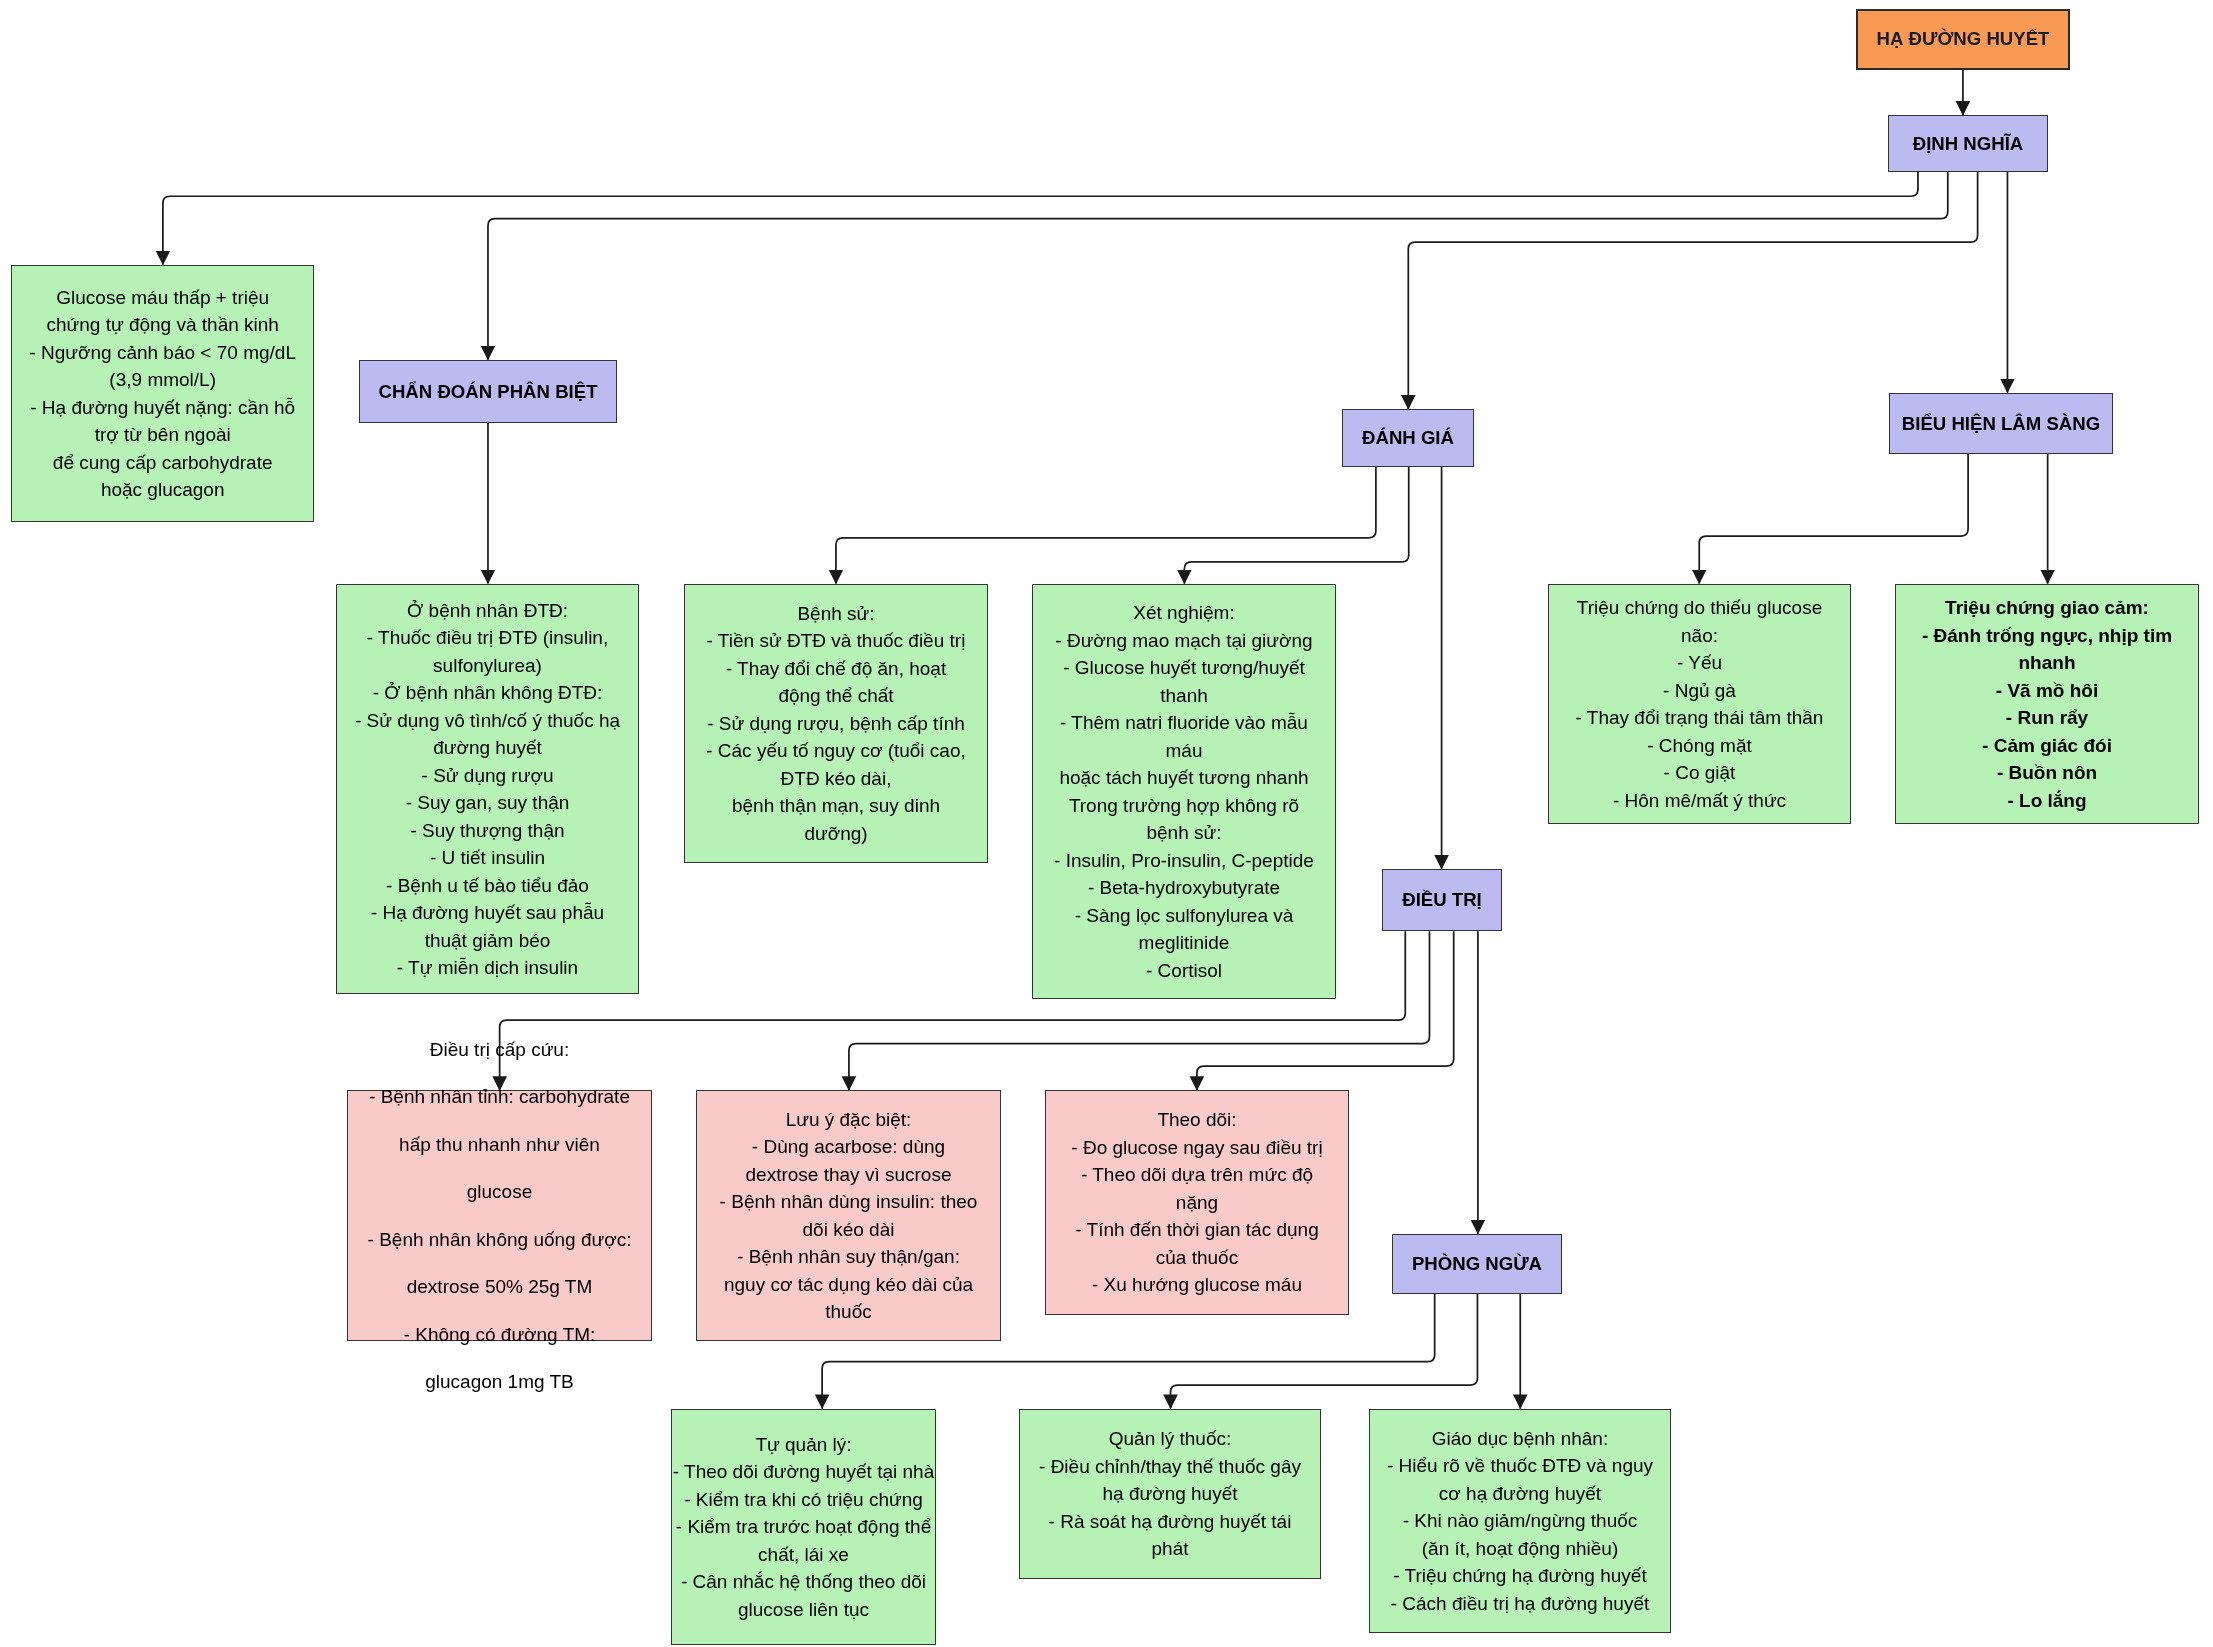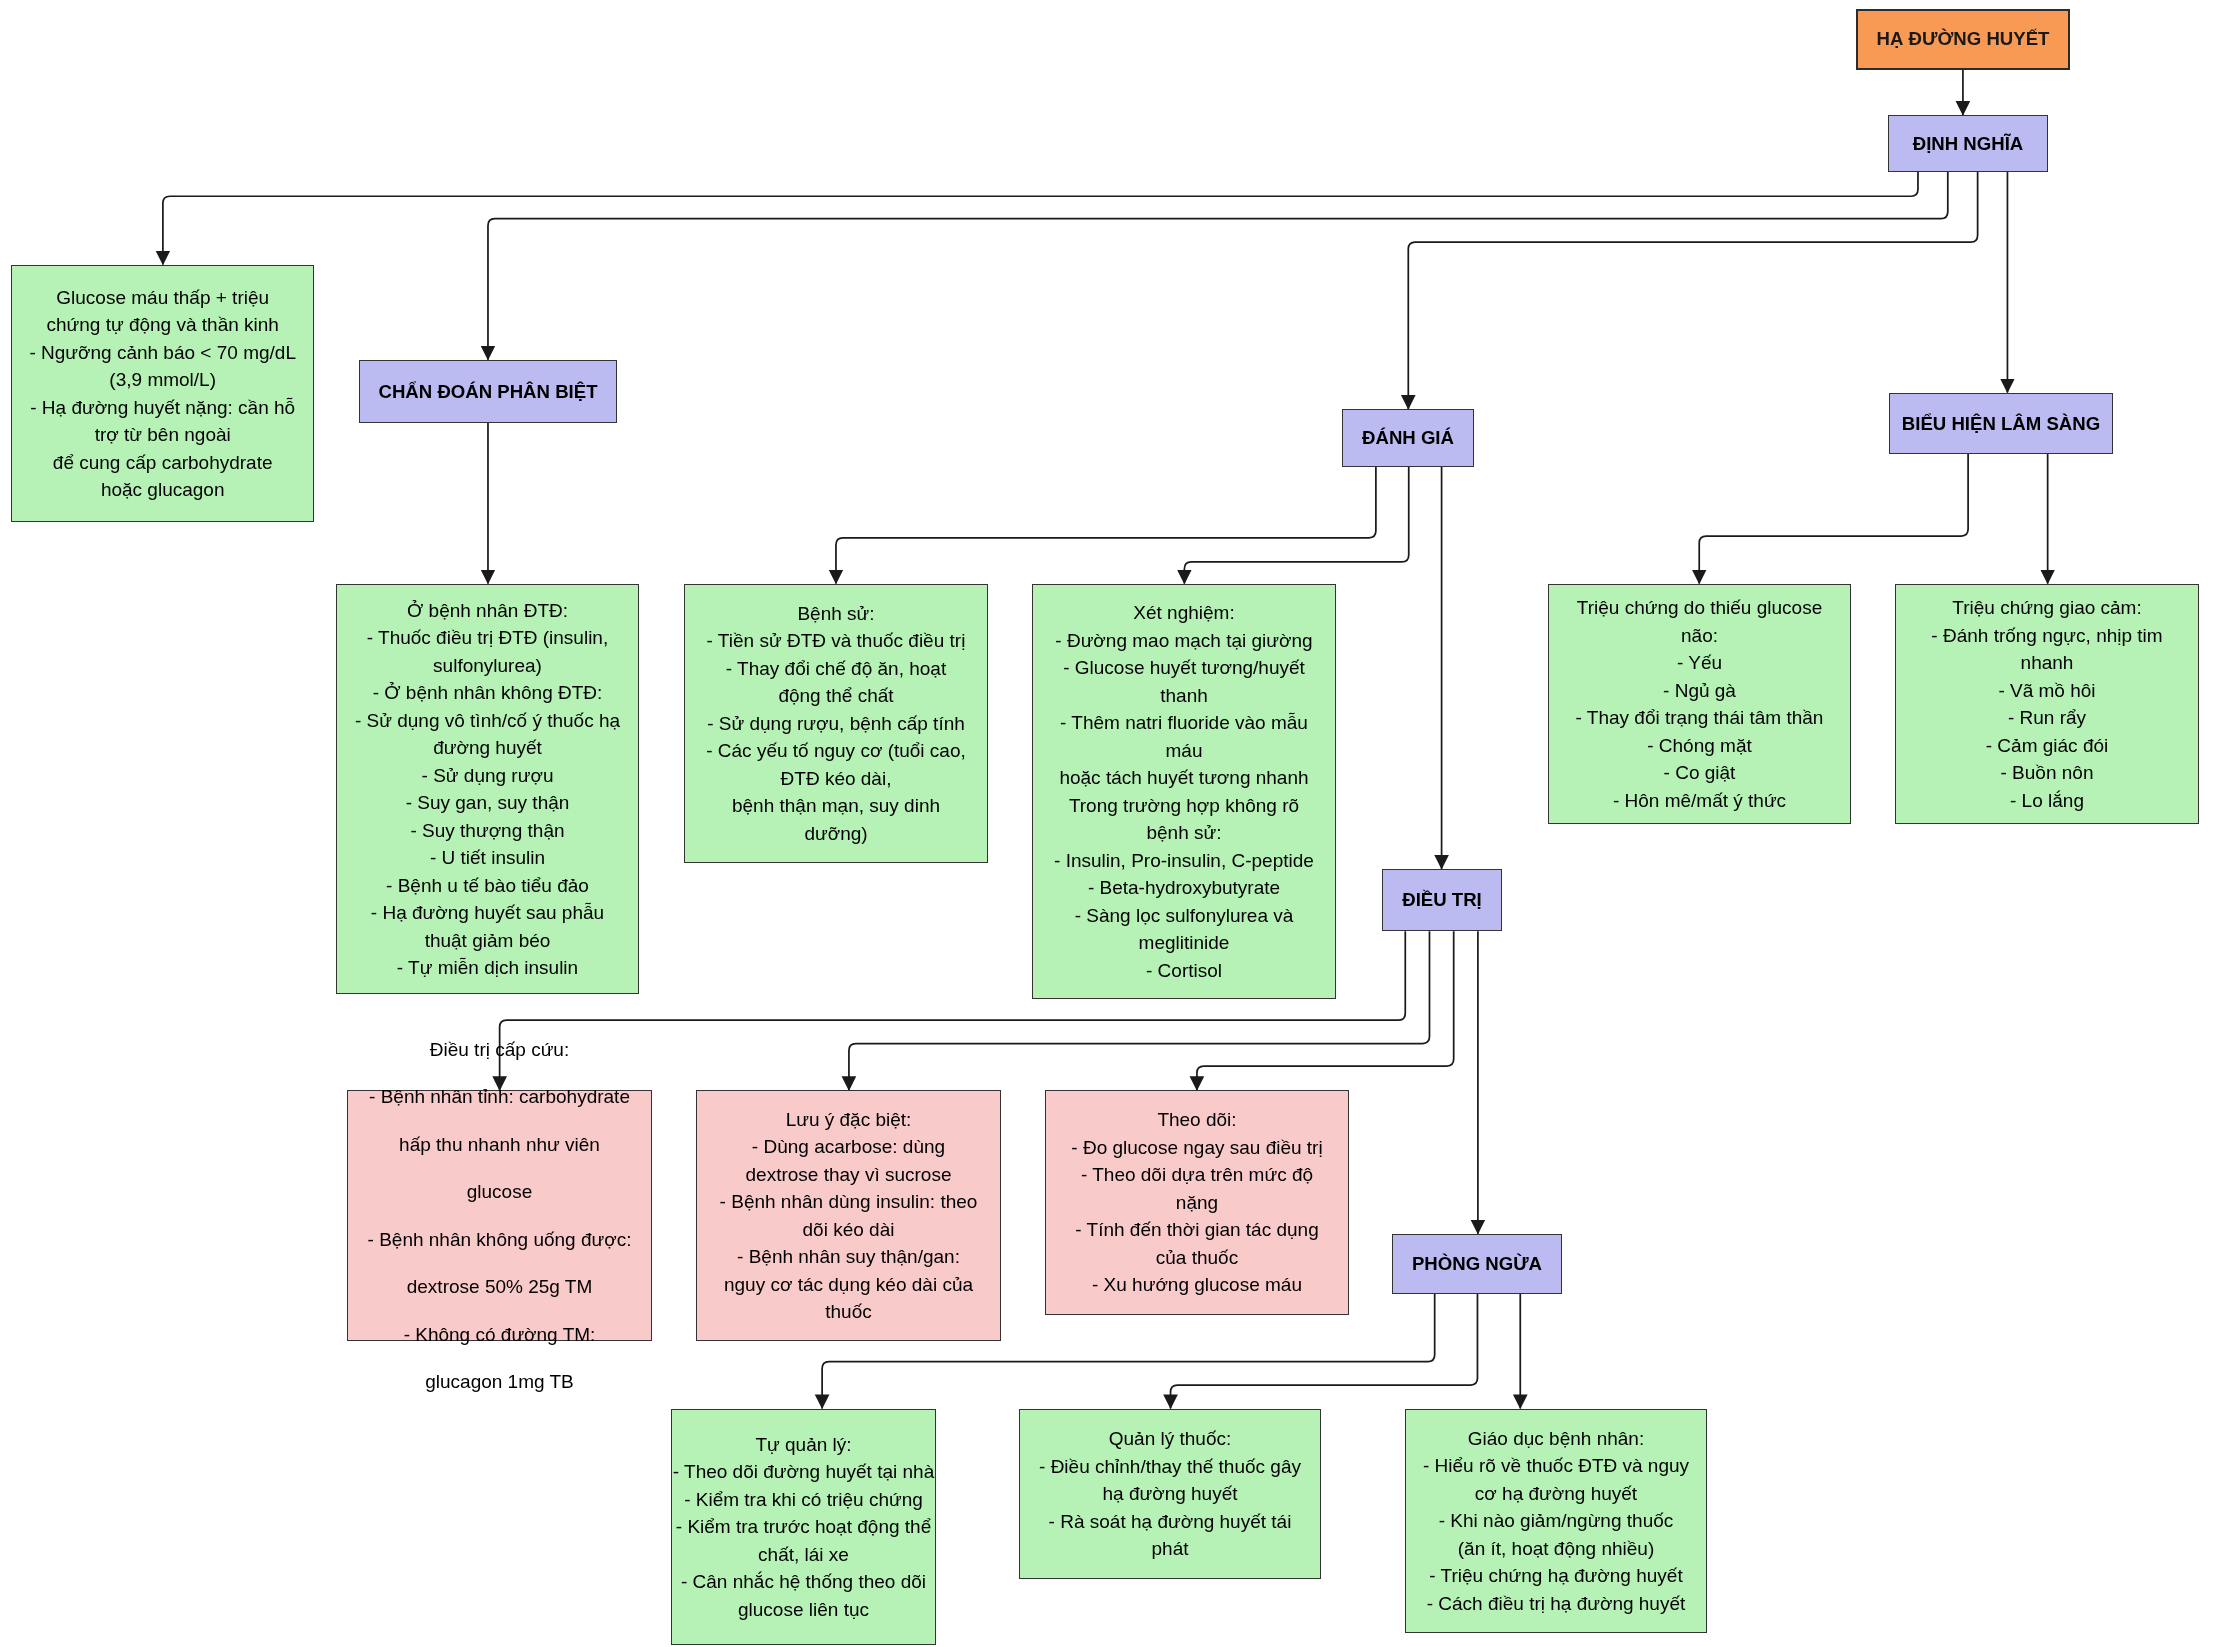--- a/index.html
+++ b/index.html
@@ -142,21 +142,21 @@
       <div class="node body c-green" style="left: 1548px; top: 584px; width: 303px; height: 240px;">
         <div class="line">Triệu chứng do thiếu glucose</div>
         <div class="line">não:</div>
         <div class="line">- Yếu</div>
         <div class="line">- Ngủ gà</div>
         <div class="line">- Thay đổi trạng thái tâm thần</div>
         <div class="line">- Chóng mặt</div>
         <div class="line">- Co giật</div>
         <div class="line">- Hôn mê/mất ý thức</div>
       </div>
-      <div class="node body c-green" style="left: 1895px; top: 584px; width: 304px; height: 240px;">
+      <div class="node body c-green" style="left: 1895px; top: 584px; width: 304px; height: 240px; font-weight: bold;">
         <div class="line">Triệu chứng giao cảm:</div>
         <div class="line">- Đánh trống ngực, nhịp tim</div>
         <div class="line">nhanh</div>
         <div class="line">- Vã mồ hôi</div>
         <div class="line">- Run rẩy</div>
         <div class="line">- Cảm giác đói</div>
         <div class="line">- Buồn nôn</div>
         <div class="line">- Lo lắng</div>
       </div>
       <div class="node body c-pink" style="left: 347px; top: 1090px; width: 305px; height: 251px; gap: 20px;">
@@ -197,21 +197,21 @@
         <div class="line">- Cân nhắc hệ thống theo dõi</div>
         <div class="line">glucose liên tục</div>
       </div>
       <div class="node body c-green" style="left: 1019px; top: 1409px; width: 302px; height: 170px;">
         <div class="line">Quản lý thuốc:</div>
         <div class="line">- Điều chỉnh/thay thế thuốc gây</div>
         <div class="line">hạ đường huyết</div>
         <div class="line">- Rà soát hạ đường huyết tái</div>
         <div class="line">phát</div>
       </div>
-      <div class="node body c-green" style="left: 1369px; top: 1409px; width: 302px; height: 224px; margin-left: 36px;">
+      <div class="node body c-green" style="left: 1369px; top: 1409px; width: 302px; height: 224px;">
         <div class="line">Giáo dục bệnh nhân:</div>
         <div class="line">- Hiểu rõ về thuốc ĐTĐ và nguy</div>
         <div class="line">cơ hạ đường huyết</div>
         <div class="line">- Khi nào giảm/ngừng thuốc</div>
         <div class="line">(ăn ít, hoạt động nhiều)</div>
         <div class="line">- Triệu chứng hạ đường huyết</div>
         <div class="line">- Cách điều trị hạ đường huyết</div>
       </div>
     </div>
 </div>

